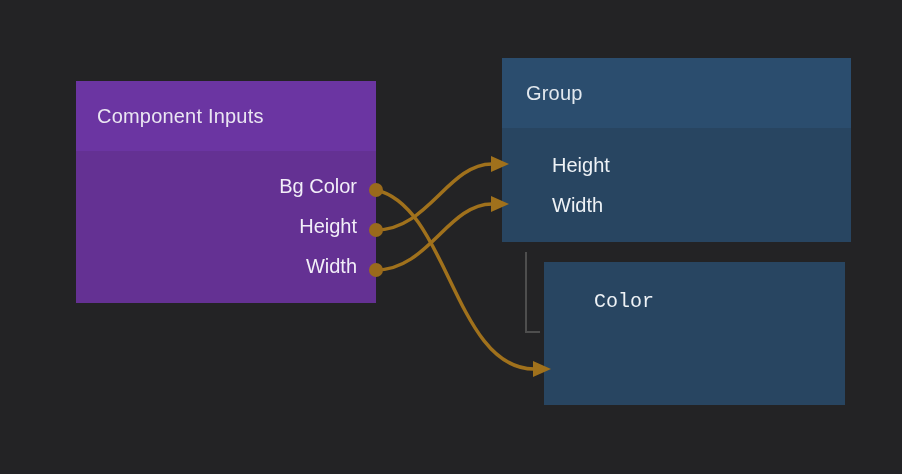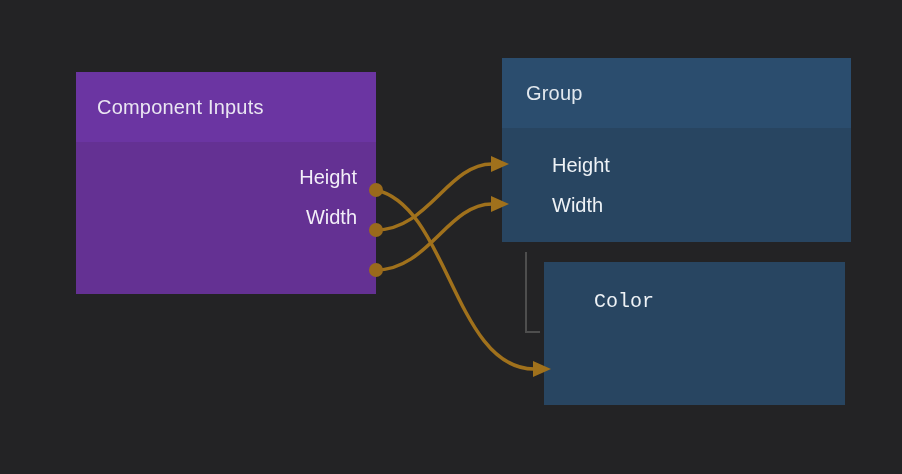--- a/index.html
+++ b/index.html
@@ -45,21 +45,21 @@
   .node-purple .node-header { background: #6b35a2; }
   .node-purple .node-body   { background: #643193; }
   .node-purple .node-title  { color: #eae6f2; }
   .node-purple .port-row    { justify-content: flex-end; padding-right: 19px; color: #f2eef8; }
   
   .node-blue .node-header { background: #2b4d6e; }
   .node-blue .node-body   { background: #284561; }
   .node-blue .node-title  { color: #e3e9ef; }
   .node-blue .port-row    { justify-content: flex-start; padding-left: 22px; color: #eef2f6; }
 
-  #node-component-inputs { left: 76px;  top: 72px;  width: 300px; height: 222px; }
+  #node-component-inputs { left: 76px;  top: 81px;  width: 300px; height: 222px; }
   #node-component-inputs .node-header { height: 70px; padding-left: 21px; }
   #node-component-inputs .node-body   { padding-top: 15px; }
 
   #node-group { left: 502px; top: 58px;  width: 349px; height: 184px; }
   #node-group .node-header { height: 70px; padding-left: 24px; }
   #node-group .node-body   { padding-top: 17px; }
 
   #node-rectangle { left: 544px; top: 262px; width: 301px; height: 143px; }
   #node-rectangle .node-header { height: 68px; padding-left: 22px; }
   #node-rectangle .node-body   { padding-top: 19px; font-family: Liberation Mono, monospace; }
@@ -75,20 +75,21 @@
 </head>
 <body>
 
 <div class="canvas">
 
   <div class="node node-purple" id="node-component-inputs">
     <div class="node-header">
       <span class="node-title">Component Inputs</span>
     </div>
     <div class="node-body">
+      <div class="port-row">Bg Color</div>
       <div class="port-row">Height</div>
       <div class="port-row">Width</div>
     </div>
   </div>
 
   <div class="node node-blue" id="node-group">
     <div class="node-header">
       <span class="node-title">Group</span>
     </div>
     <div class="node-body">

